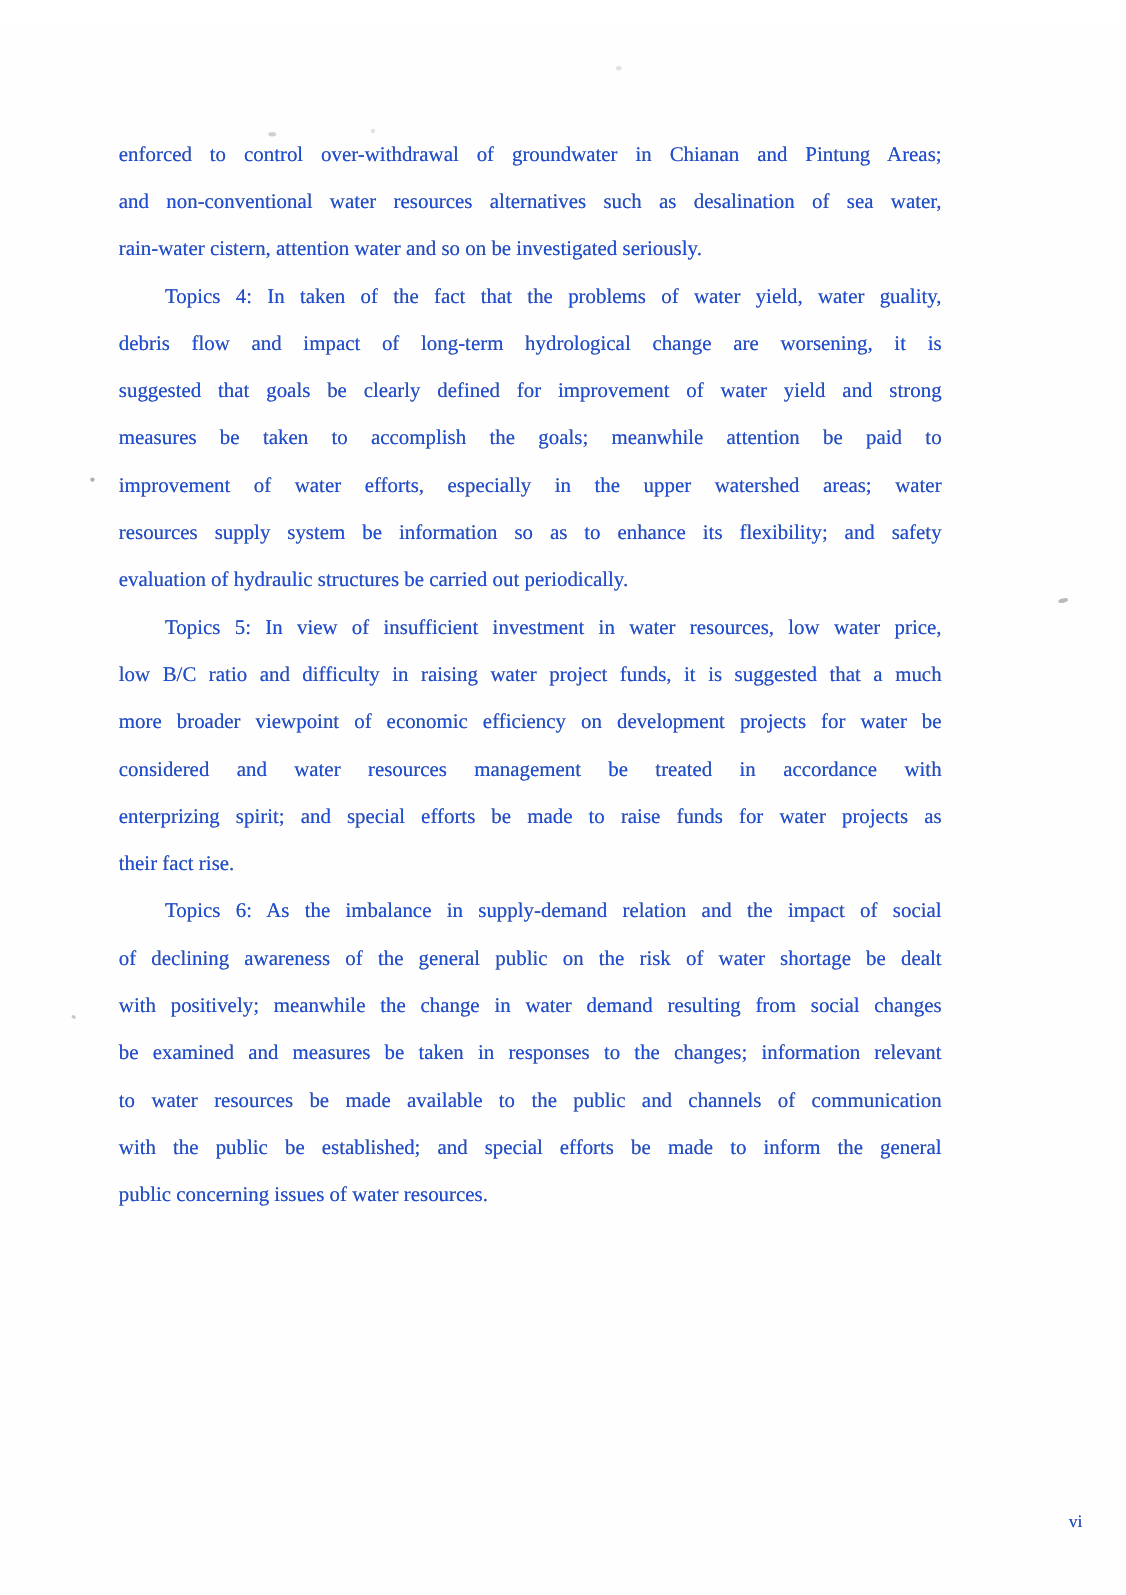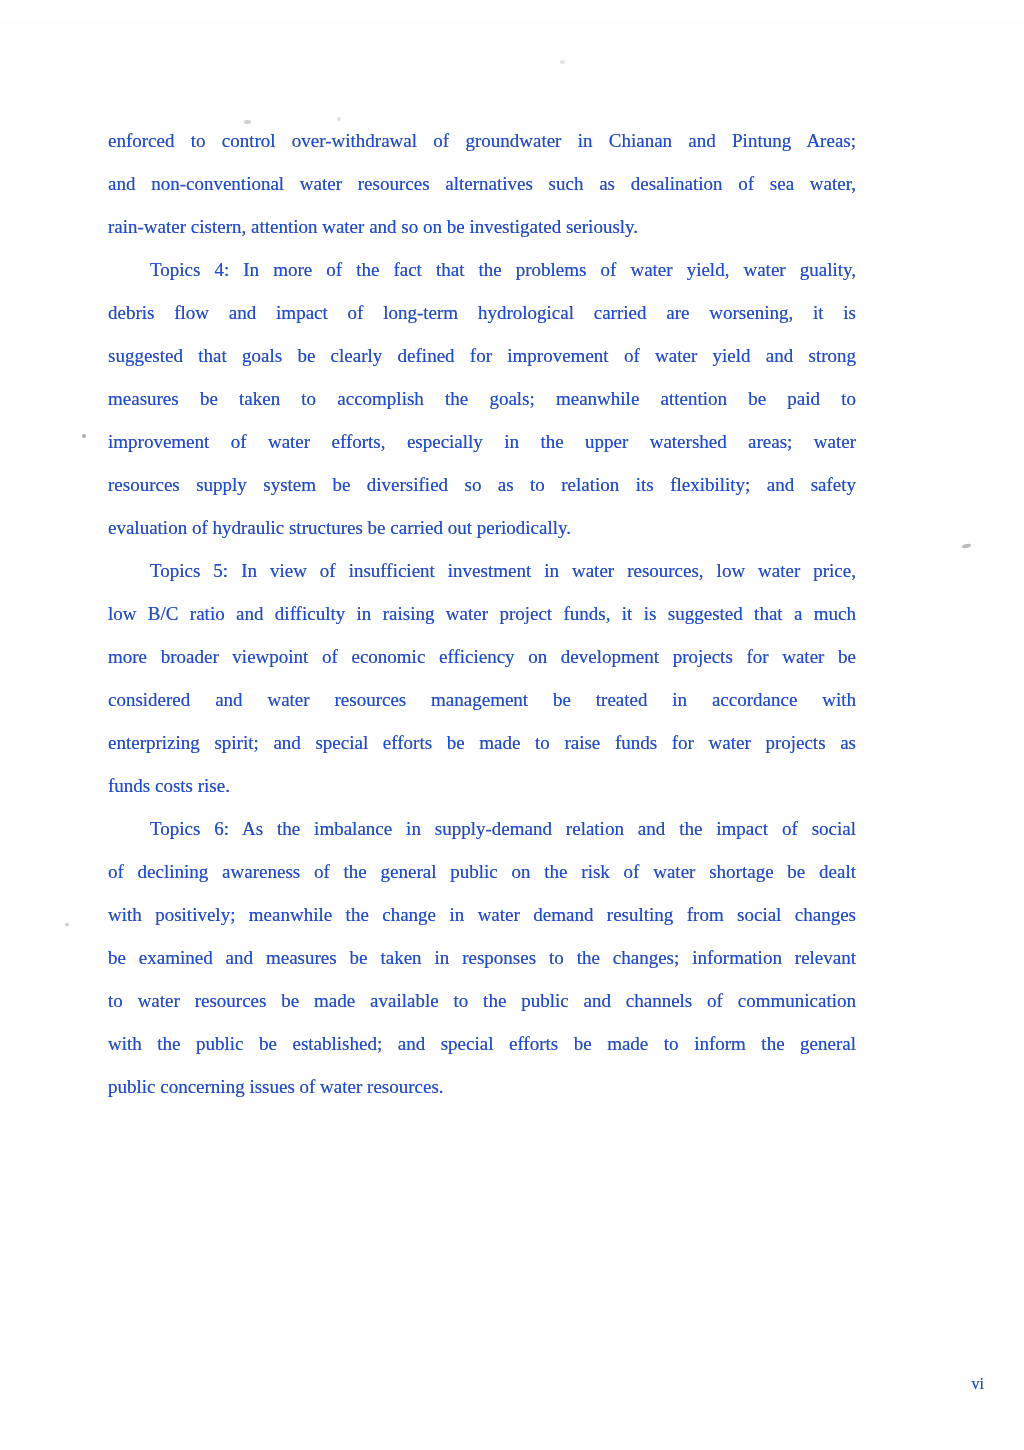--- a/index.html
+++ b/index.html
@@ -71,35 +71,35 @@
 <body>
 
 <div class="page" style="background: rgb(254, 254, 254); color: #1d4ed8; margin-top: 20px;">
   <div class="text-block" id="paragraphs">
       <div class="para">
         <div class="line">enforced to control over-withdrawal of groundwater in Chianan and Pintung Areas;</div>
         <div class="line">and non-conventional water resources alternatives such as desalination of sea water,</div>
         <div class="line para-end">rain-water cistern, attention water and so on be investigated seriously.</div>
       </div>
       <div class="para">
-        <div class="line indented">Topics 4: In more of the fact that the problems of water yield, water guality,</div>
-        <div class="line">debris flow and impact of long-term hydrological carried are worsening, it is</div>
+        <div class="line indented">Topics 4: In taken of the fact that the problems of water yield, water guality,</div>
+        <div class="line">debris flow and impact of long-term hydrological change are worsening, it is</div>
         <div class="line">suggested that goals be clearly defined for improvement of water yield and strong</div>
         <div class="line">measures be taken to accomplish the goals; meanwhile attention be paid to</div>
         <div class="line">improvement of water efforts, especially in the upper watershed areas; water</div>
-        <div class="line">resources supply system be diversified so as to relation its flexibility; and safety</div>
+        <div class="line">resources supply system be information so as to enhance its flexibility; and safety</div>
         <div class="line para-end">evaluation of hydraulic structures be carried out periodically.</div>
       </div>
       <div class="para">
         <div class="line indented">Topics 5: In view of insufficient investment in water resources, low water price,</div>
         <div class="line">low B/C ratio and difficulty in raising water project funds, it is suggested that a much</div>
         <div class="line">more broader viewpoint of economic efficiency on development projects for water be</div>
         <div class="line">considered and water resources management be treated in accordance with</div>
         <div class="line">enterprizing spirit; and special efforts be made to raise funds for water projects as</div>
-        <div class="line para-end">funds costs rise.</div>
+        <div class="line para-end">their fact rise.</div>
       </div>
       <div class="para">
         <div class="line indented">Topics 6: As the imbalance in supply-demand relation and the impact of social</div>
         <div class="line">of declining awareness of the general public on the risk of water shortage be dealt</div>
         <div class="line">with positively; meanwhile the change in water demand resulting from social changes</div>
         <div class="line">be examined and measures be taken in responses to the changes; information relevant</div>
         <div class="line">to water resources be made available to the public and channels of communication</div>
         <div class="line">with the public be established; and special efforts be made to inform the general</div>
         <div class="line para-end">public concerning issues of water resources.</div>
       </div>

